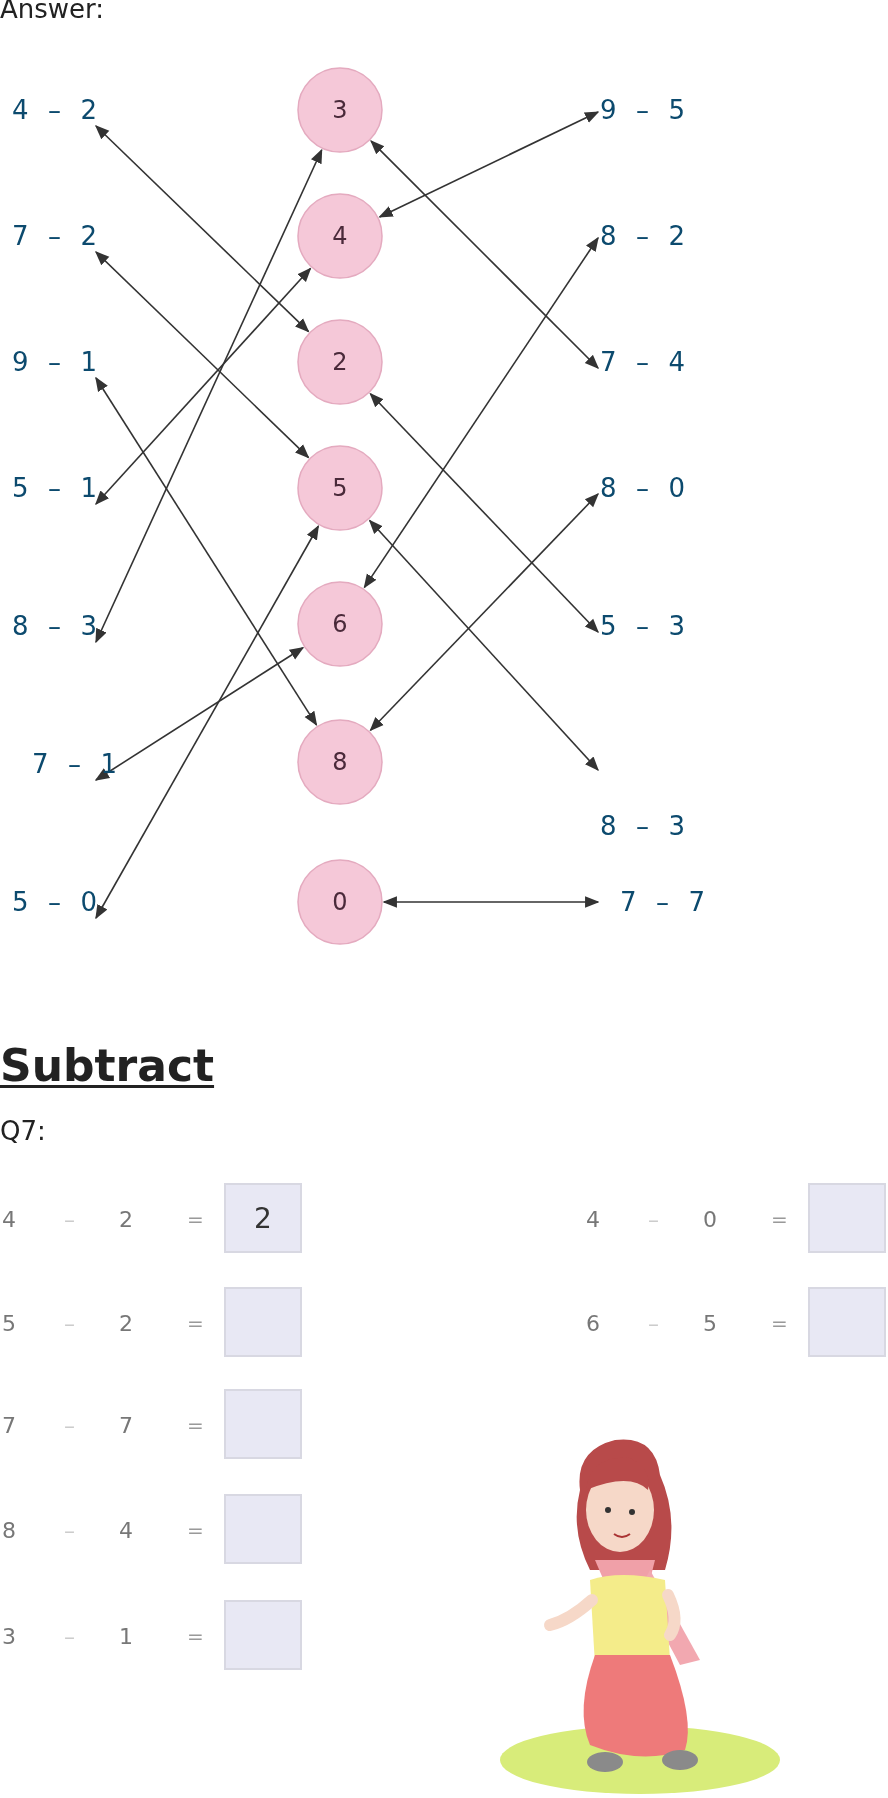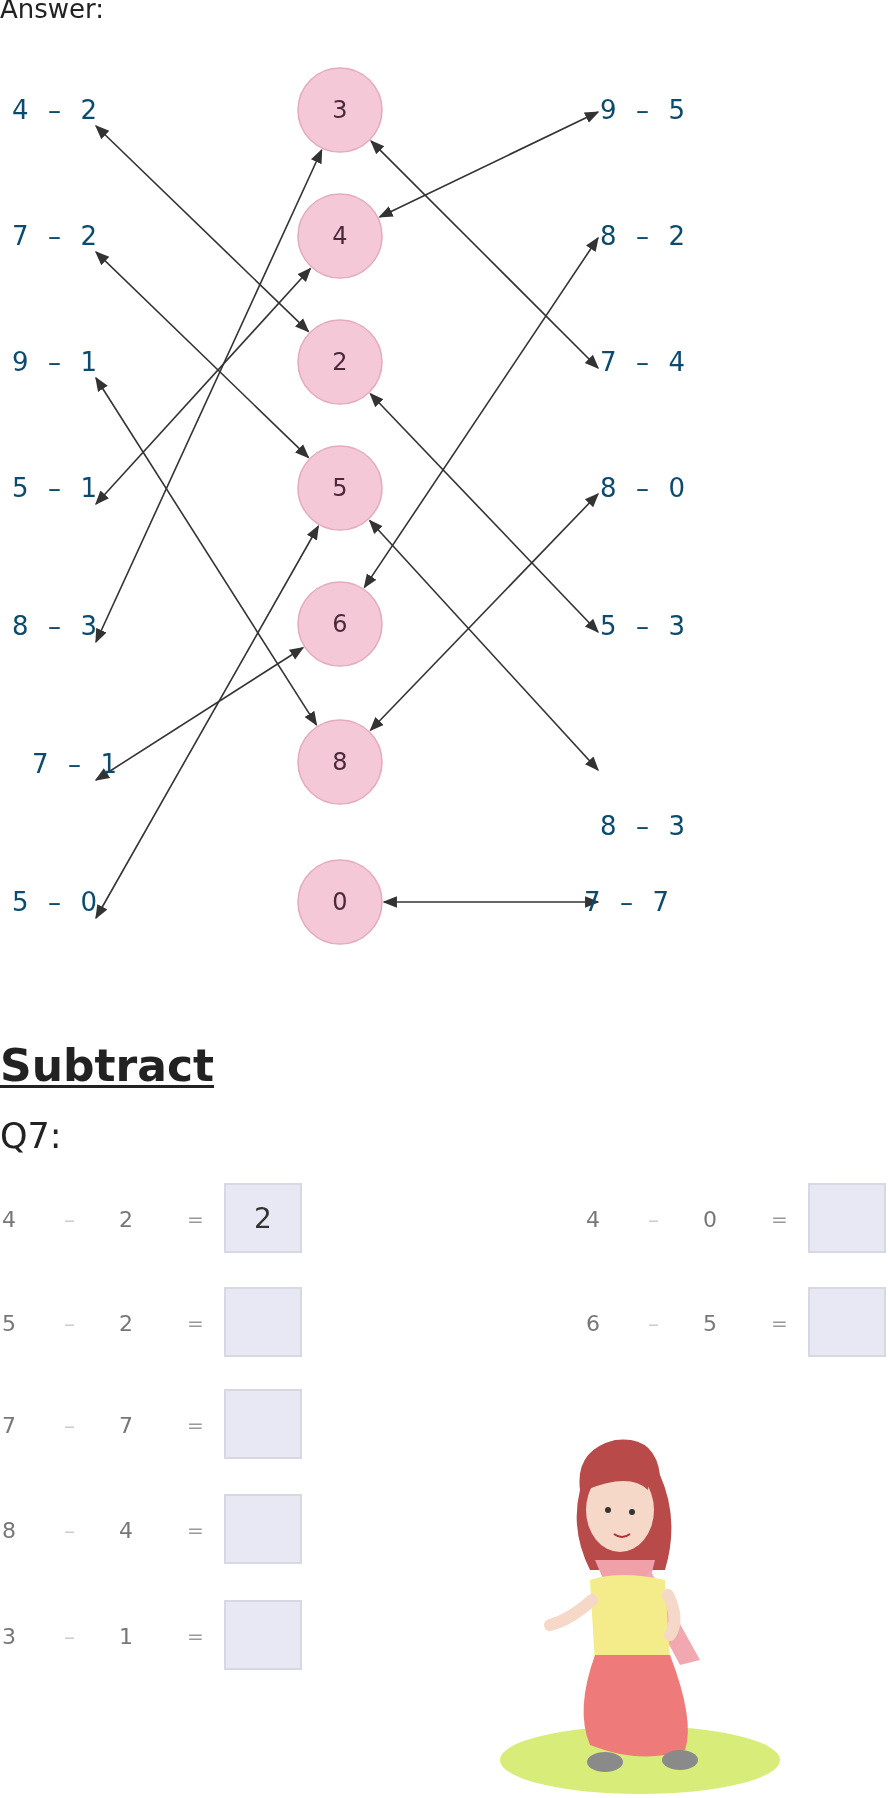--- a/index.html
+++ b/index.html
@@ -7,21 +7,21 @@
          font-family: "Liberation Sans", sans-serif; color: #333; }
   .answer-label { position: absolute; left: 0; top: -6px; font-size: 26px; color: #222;
                   font-family: "DejaVu Sans", sans-serif; }
   svg.diagram { position: absolute; left: 0; top: 0; }
   .expr { position: absolute; font-size: 26px; color: #0c4a6e; letter-spacing: 1px;
           font-family: "DejaVu Sans", sans-serif; white-space: pre; }
   .circle-num { font-family: "DejaVu Sans", sans-serif; font-size: 24px; fill: #4a2a3a; }
   .section-title { position: absolute; left: 0; top: 1040px; font-size: 44px; font-weight: bold;
                    color: #222; text-decoration: underline; text-decoration-thickness: 3px;
                    text-underline-offset: 4px; font-family: "DejaVu Sans", sans-serif; }
-  .q-label { position: absolute; left: 0; top: 1116px; font-size: 35px; color: #222;
+  .q-label { position: absolute; left: 0; top: 1116px; font-size: 26px; color: #222;
              font-family: "DejaVu Sans", sans-serif; }
   .row { position: absolute; height: 72px; }
   .row span { position: absolute; top: 50%; transform: translateY(-50%); font-size: 22px;
               color: #777; font-family: "DejaVu Sans", sans-serif; }
   .row .op { color: #ccc; }
   .row .eq { color: #999; font-size: 20px; }
   .box { position: absolute; width: 78px; height: 70px; background: #e8e8f4;
          border: 2px solid #d8d8e2; box-sizing: border-box; display: flex;
          align-items: center; justify-content: center; font-size: 28px; color: #333;
          font-family: "DejaVu Sans", sans-serif; }
@@ -96,21 +96,21 @@
     <div class="expr" style="left: 12px; top: 887px;">5  –  0</div>
   </div>
 
 <div id="right-exprs">
     <div class="expr" style="left: 600px; top: 95px;">9  –  5</div>
     <div class="expr" style="left: 600px; top: 221px;">8  –  2</div>
     <div class="expr" style="left: 600px; top: 347px;">7  –  4</div>
     <div class="expr" style="left: 600px; top: 473px;">8  –  0</div>
     <div class="expr" style="left: 600px; top: 611px;">5  –  3</div>
     <div class="expr" style="left: 600px; top: 767px; margin-top: 44px;">8  –  3</div>
-    <div class="expr" style="left: 584px; top: 887px;">7  –  7</div>
+    <div class="expr" style="left: 620px; top: 887px;">7  –  7</div>
   </div>
 
 <div class="section-title">Subtract</div>
 <div class="q-label">Q7:</div>
 
 <div id="left-rows">
     <div class="row" style="left: 2px; top: 1183px; width: 310px;">
       <span style="left: 0px;">4</span>
       <span class="op" style="left: 62px;">–</span>
       <span style="left: 117px;">2</span>

